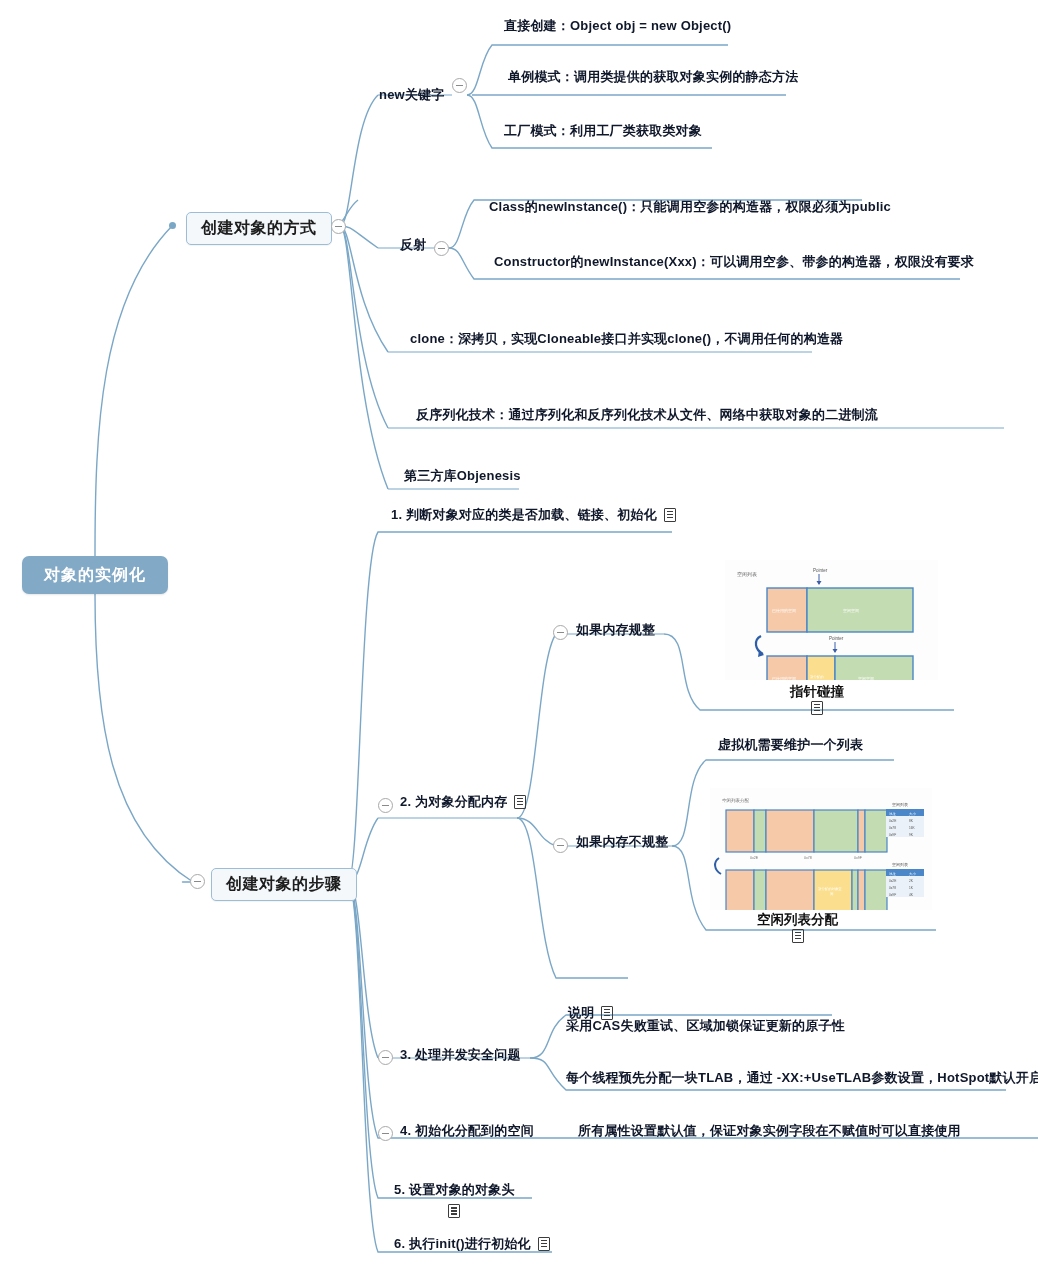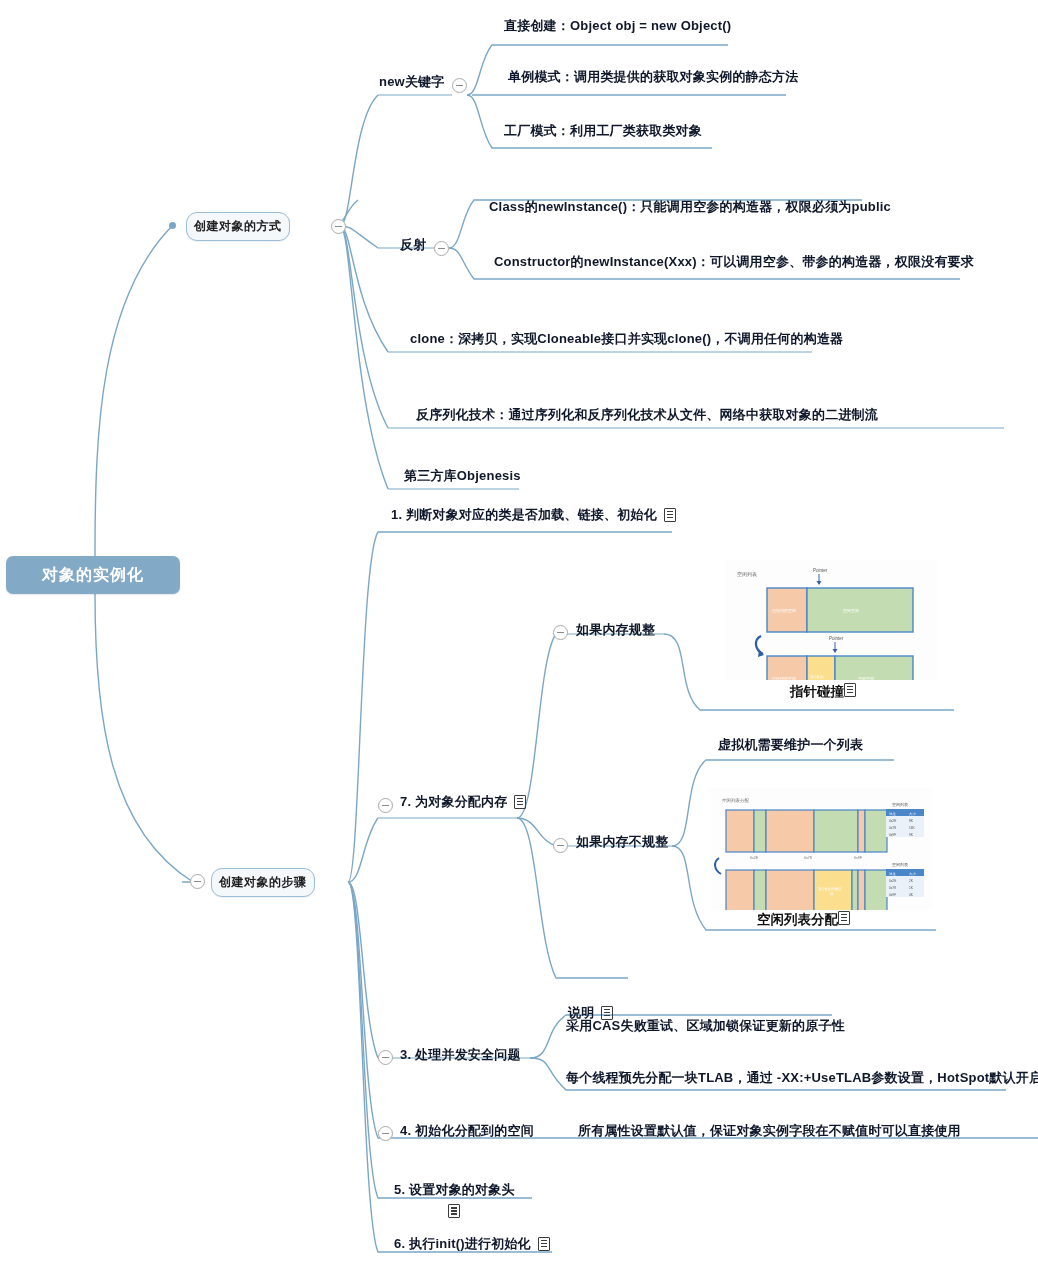--- a/index.html
+++ b/index.html
@@ -13,35 +13,35 @@
   }
   #canvas{position:absolute;left:0;top:0;width:1038px;height:1283px;}
   svg.links{position:absolute;left:0;top:0;width:1038px;height:1283px;pointer-events:none;}
   svg.links path{fill:none;stroke:#7ba7c7;stroke-width:1.4;}
   svg.links path.thin{stroke-width:1.2;}
 
   .node{position:absolute;white-space:nowrap;}
 
   
   .root{
-    left:6px;top:556px;width:174px;height:38px;
+    left:22px;top:556px;width:146px;height:38px;
     background:#82a9c6;border-radius:7px;
     display:flex;align-items:center;justify-content:center;
     color:#ffffff;font-size:16px;font-weight:bold;
     letter-spacing:1px;
     box-shadow:0 1px 2px rgba(0,0,0,.10);
   }
 
   
   .l1{
     background:#f4f8fb;
     border:1px solid #9cbdd6;
-    border-radius:11px;
-    padding:5px 7px;
-    font-size:12px;font-weight:bold;color:#1d1d1d;
+    border-radius:5px;
+    padding:5px 14px;
+    font-size:16px;font-weight:bold;color:#1d1d1d;
     letter-spacing:.5px;
     box-shadow:0 1px 1px rgba(0,0,0,.05);
   }
   .dot{
     position:absolute;width:7px;height:7px;border-radius:50%;
     background:#7ba7c7;
   }
 
   
   .leaf{
@@ -71,21 +71,21 @@
   .note:before{
     content:"";position:absolute;left:2px;top:2px;right:2px;height:1.3px;
     background:#3c3c3c;
     box-shadow:0 3px 0 #3c3c3c,0 6px 0 #3c3c3c;
   }
 
   
   .imgbox{position:absolute;background:#fdfdfd;}
   .imgcap{
     position:absolute;font-size:13.5px;font-weight:bold;color:#111;
-    display:flex;gap:0;
+    display:flex;align-items:center;gap:0;flex-direction:column;
   }
   .diagram{position:absolute;left:0;top:0;}
 </style>
 </head>
 <body>
 
 <div id="canvas">
 
   <svg class="links" viewBox="0 0 1038 1283">
 
@@ -143,21 +143,21 @@
   <div class="node root">
     <span>对象的实例化</span>
   </div>
 
   <div class="dot" style="left:169px;top:222px;"></div>
   <div class="node l1" style="left:186px;top:212px;">
     <span>创建对象的方式</span>
   </div>
   <div class="toggle" style="left:331px;top:219px;"></div>
 
-  <div class="node leaf" style="left:379px;top:75px;">
+  <div class="node leaf" style="left:379px;top:88px;">
     <span class="t">new关键字</span>
   </div>
   <div class="toggle" style="left:452px;top:78px;"></div>
 
   <div class="node leaf" style="left:504px;top:19px;">
     <span class="t">直接创建：Object obj = new Object()</span>
   </div>
   <div class="node leaf" style="left:508px;top:70px;">
     <span class="t">单例模式：调用类提供的获取对象实例的静态方法</span>
   </div>
@@ -192,21 +192,21 @@
     <span>创建对象的步骤</span>
   </div>
 
   <div class="node leaf" style="left:391px;top:508px;">
     <span class="t">1. 判断对象对应的类是否加载、链接、初始化</span>
     <span class="note"></span>
   </div>
 
   <div class="toggle" style="left:378px;top:798px;"></div>
   <div class="node leaf" style="left:400px;top:795px;">
-    <span class="t">7. 为对象分配内存</span>
+    <span class="t">2. 为对象分配内存</span>
     <span class="note"></span>
   </div>
 
   <div class="toggle" style="left:553px;top:625px;"></div>
   <div class="node leaf" style="left:576px;top:623px;">
     <span class="t">如果内存规整</span>
   </div>
 
   <div class="imgbox" style="left:725px;top:560px;width:213px;height:120px;">
     <svg class="diagram" width="213" height="120" viewBox="0 0 213 120">

